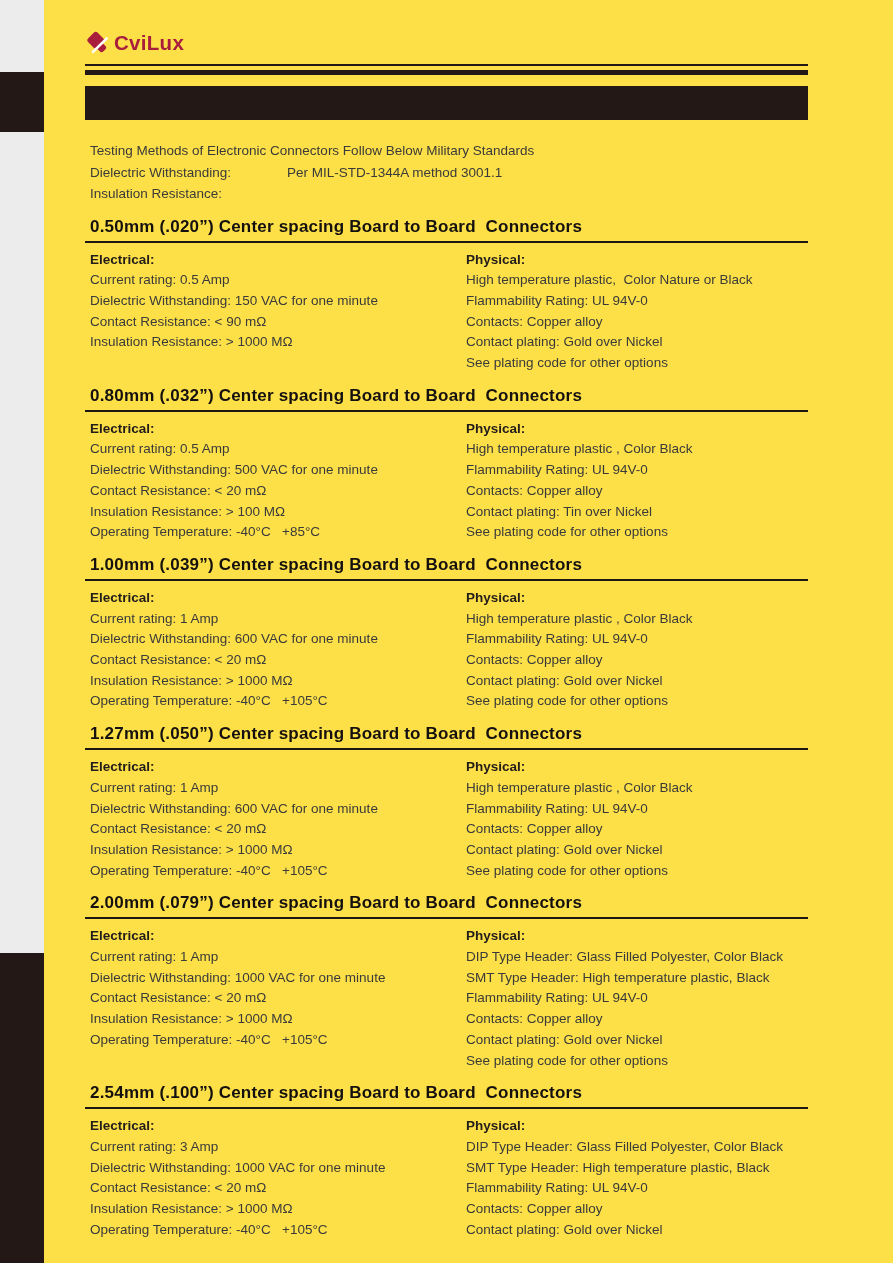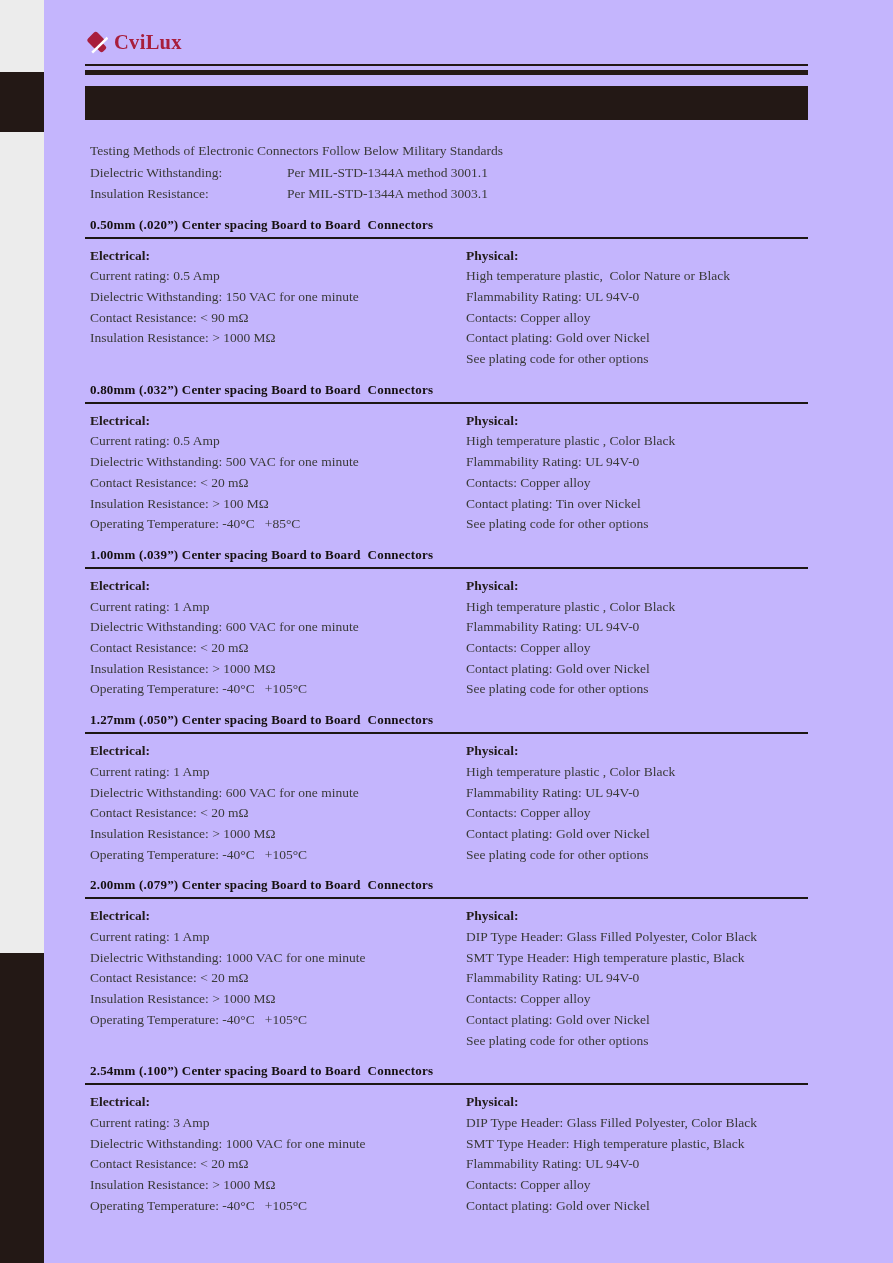--- a/index.html
+++ b/index.html
@@ -1,21 +1,21 @@
 <!DOCTYPE html>
 <html style="--accent: #a81e3c; --bar: #231815; --strip: #ececec;"><head>
 <meta charset="utf-8">
 <style>
   html, body { margin: 0; padding: 0; background: #ffffff; }
   .canvas {
     position: relative;
     width: 893px;
     height: 1263px;
-    background: #c4b5fd;
-    font-family: Liberation Serif, serif;
+    background: #fde047;
+    font-family: Liberation Sans, sans-serif;
     color: #3a3a3a;
     overflow: hidden;
   }
   .side-strip {
     position: absolute; left: 0; top: 0;
     width: 44px; height: 1263px;
     background: var(--strip, #ececec);
   }
   .side-tab { position: absolute; left: 0; width: 44px; background: var(--bar, #231815); }
   .side-tab.top { top: 72px; height: 60px; }
@@ -36,21 +36,21 @@
   .header-bar { width: 723px; height: 34px; background: var(--bar, #231815); margin-top: 11px; }
 
   .testing { margin-top: 20px; padding-left: 5px; font-size: 13.5px; line-height: 21.5px; color: #3a3a3a; }
   .testing-title { white-space: pre-wrap; }
   .testing-row { display: grid; grid-template-columns: 170px auto; gap: 27px; }
   .testing-row .t-label, .testing-row .t-value { white-space: pre-wrap; }
 
   .spec { margin-top: 12px; }
   .spec-heading {
     margin: 0; padding: 0 0 4px 5px;
-    font-size: 13px; font-weight: bold; color: #151010;
+    font-size: 17px; font-weight: bold; color: #151010;
     border-bottom: 2px solid #1d1713;
     white-space: pre-wrap;
     letter-spacing: 0.2px;
   }
   .spec-cols { display: flex; padding-left: 5px; }
   .col-electrical { width: 376px; flex: none; }
   .col-physical { flex: 1; }
   .col-title { font-size: 13.5px; font-weight: bold; color: #221c1a; margin-top: 7px; line-height: 20.7px; }
   .line { font-size: 13.5px; line-height: 20.7px; color: #3a3a3a; white-space: pre-wrap; }
 </style>
@@ -83,21 +83,20 @@
       <div class="testing-title">Testing Methods of Electronic Connectors Follow Below Military Standards</div>
       <div id="testing-rows">
   <div class="testing-row">
     <span class="t-label">Dielectric Withstanding:</span>
     <span class="t-value">Per MIL-STD-1344A method 3001.1</span>
   </div>
 
 
   <div class="testing-row">
     <span class="t-label">Insulation Resistance:</span>
-    <span class="t-value">Per MIL-STD-1344A method 3003.1</span>
   </div>
 
 </div>
     </div>
 
     <div id="sections">
   <section class="spec">
     <h2 class="spec-heading">0.50mm (.020”) Center spacing Board to Board  Connectors</h2>
     <div class="spec-cols">
       <div class="col-electrical">

